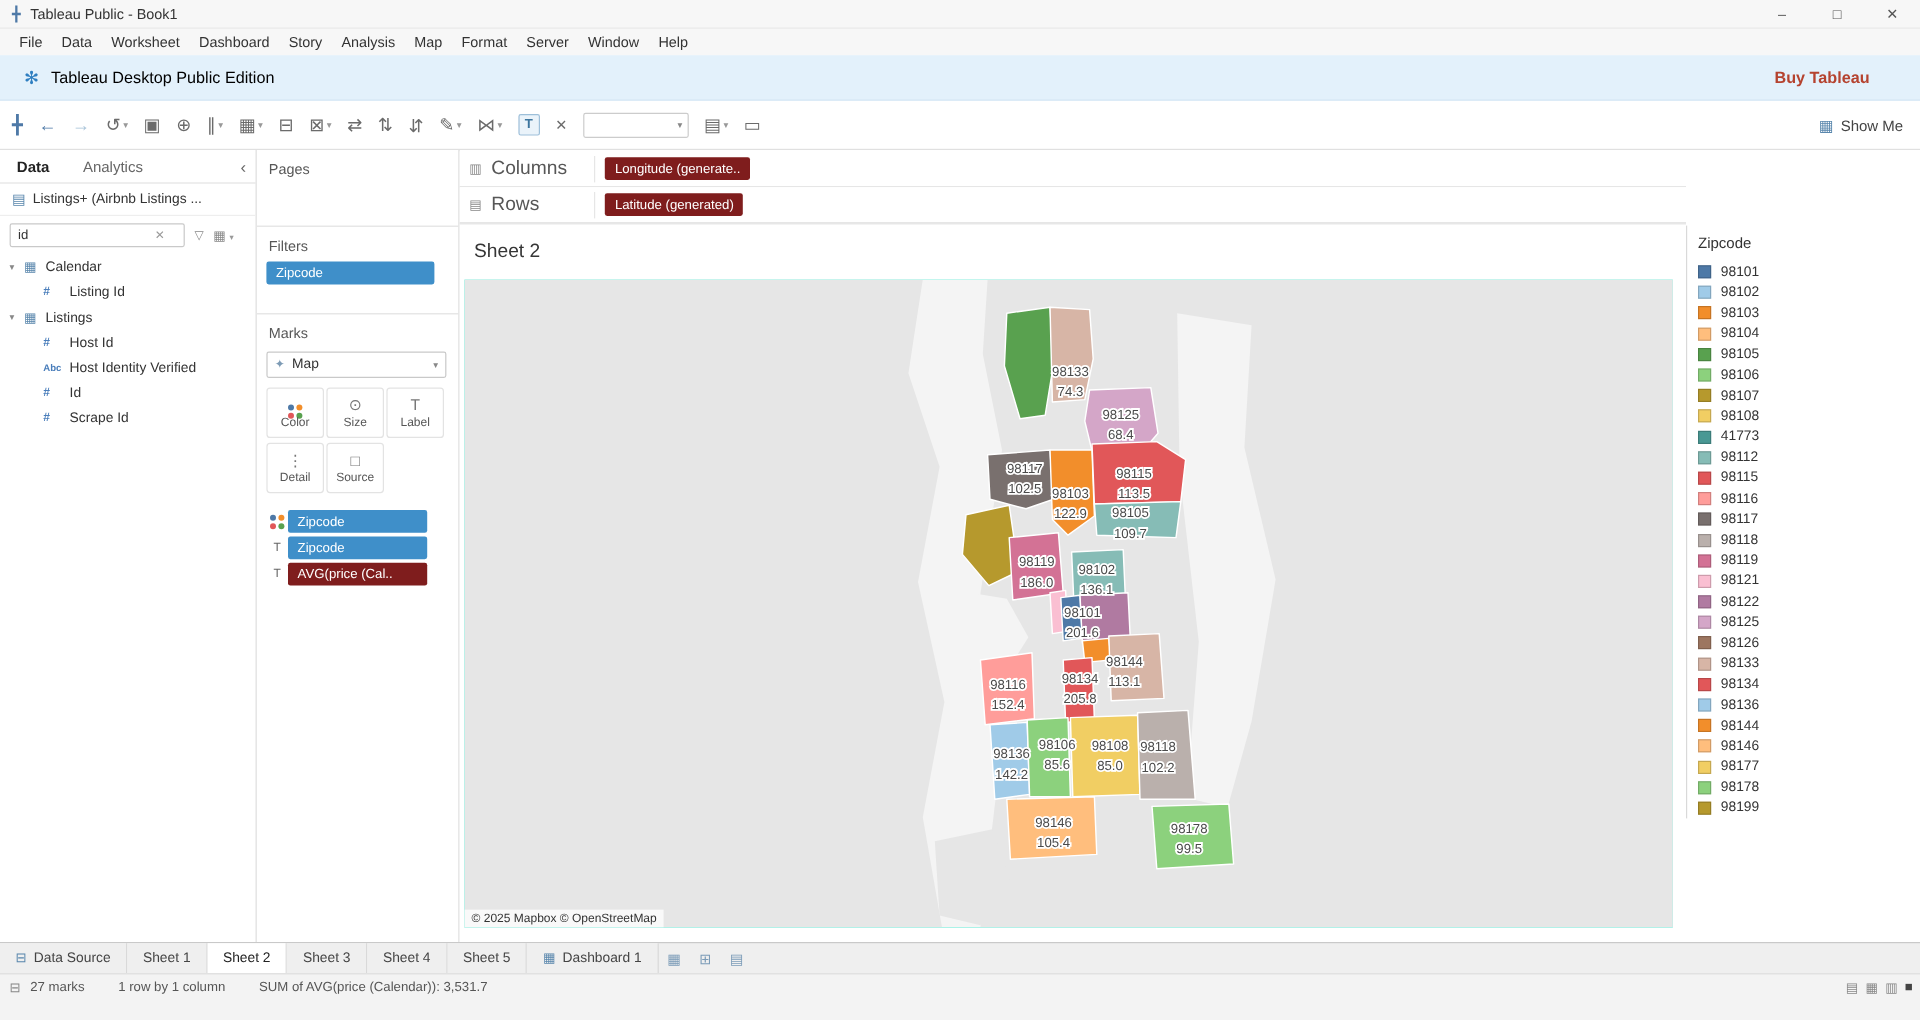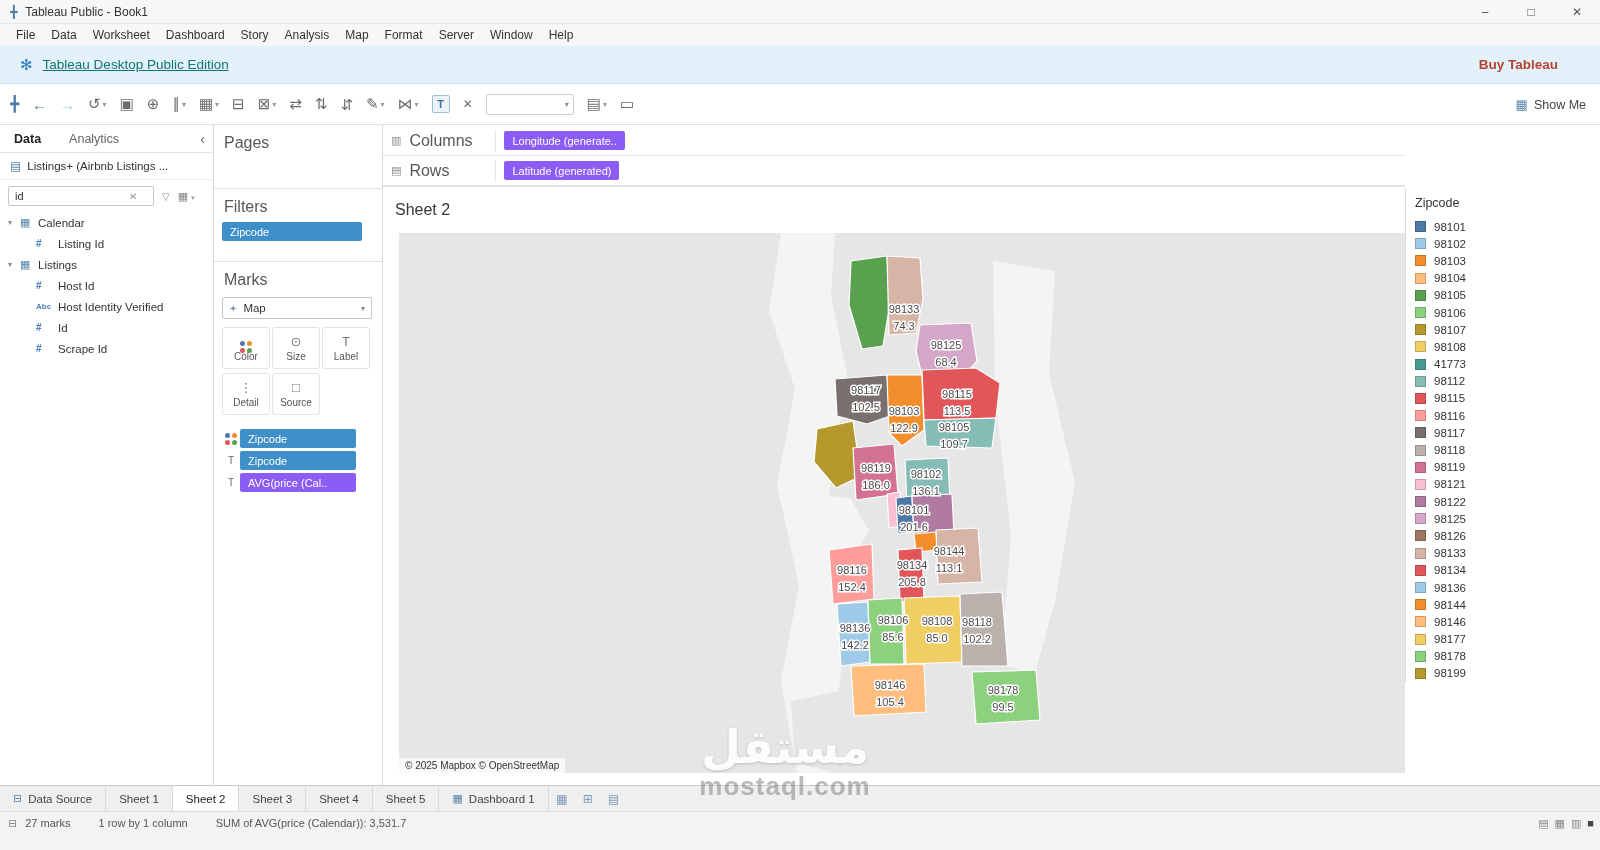--- a/index.html
+++ b/index.html
@@ -13,21 +13,21 @@
   .win-controls{position:absolute;right:0;top:0;height:24px;display:flex;}
   .win-btn{width:46px;height:24px;display:flex;align-items:center;justify-content:center;color:#555;font-size:12px;cursor:default;}
 
   
   .menubar{position:absolute;left:0;top:24px;width:1600px;height:22px;background:#f7f7f7;display:flex;align-items:center;padding-left:8px;}
   .menu-item{padding:0 8px;font-size:12px;color:#333;}
 
   
   .banner{position:absolute;left:0;top:46px;width:1600px;height:38px;background:#e3f1fb;border-bottom:1px solid #cfe3f3;display:flex;align-items:center;}
   .banner .b-icon{color:#2f7fc1;font-size:15px;margin:0 10px 0 20px;}
-  .banner .b-title{color:#0f766e;font-size:13.5px;text-decoration:underline;}
+  .banner .b-title{color:#000000;font-size:13.5px;}
   .banner .b-buy{margin-left:auto;margin-right:42px;color:#b5432f;font-size:13.5px;font-weight:bold;}
 
   
   .toolbar{position:absolute;left:0;top:84px;width:1600px;height:41px;background:#fff;border-bottom:1px solid #e0e0e0;display:flex;align-items:center;padding-left:10px;}
   .tb-item{display:inline-flex;align-items:center;margin-right:13px;color:#6b6b6b;font-size:15px;}
   .tb-item .glyph{display:inline-block;}
   .tb-item .glyph.flip{transform:scaleY(-1);}
   .tb-item .caret{font-size:8px;color:#999;margin-left:2px;}
   .tb-item.boxed .glyph{border:1px solid #9dbfd9;background:#eaf3fa;color:#3c759e;font-size:11px;font-weight:bold;width:18px;height:18px;display:flex;align-items:center;justify-content:center;border-radius:2px;}
   .tb-item.subx .glyph{font-size:12px;}
@@ -56,27 +56,27 @@
   .t-row{height:21px;display:flex;align-items:center;padding-left:8px;font-size:11.5px;color:#333;}
   .t-row .chev{color:#888;font-size:8px;width:12px;}
   .t-row .tbl-icon{color:#5a87ad;font-size:11px;width:18px;}
   .t-row.table-row .nm{font-weight:normal;}
   .t-row.field-row{padding-left:36px;}
   .fi{color:#4a7ebb;width:22px;font-size:10px;font-weight:bold;}
   .fi.abc{font-size:8px;font-weight:bold;}
 
   
   .shelfpanel{position:absolute;left:214px;top:125px;width:169px;height:660px;background:#fff;border-right:1px solid #d9d9d9;}
-  .card-label{font-size:16px;color:#575757;padding:9px 0 6px 10px;}
+  .card-label{font-size:12px;color:#575757;padding:9px 0 6px 10px;}
   .card{border-bottom:1px solid #e1e1e1;}
   .card.pages{height:64px;}
   .card.filters{height:73px;}
   .pill{height:19px;border-radius:2px;color:#fff;font-size:11px;display:inline-flex;align-items:center;padding:0 8px;white-space:nowrap;overflow:hidden;}
   .pill.blue{background:#3f8fc9;}
-  .pill.green{background:#8b5cf6;}
+  .pill.green{background:#7f1d1d;}
   .filters-pills{padding-left:8px;}
   .filters-pills .pill{width:140px;}
   .marks-type{width:150px;height:22px;border:1px solid #c9c9c9;border-radius:2px;margin:2px 0 8px 8px;display:flex;align-items:center;font-size:11.5px;color:#333;}
   .marks-type .mt-icon{color:#7d9bb5;font-size:10px;margin:0 6px;}
   .marks-type .caret{margin-left:auto;margin-right:6px;font-size:8px;color:#888;}
   .mark-btns{display:flex;flex-wrap:wrap;width:160px;margin-left:8px;}
   .mark-btn{width:48px;height:42px;border:1px solid #e3e3e3;border-radius:3px;margin:0 2px 4px 0;display:flex;flex-direction:column;align-items:center;justify-content:center;color:#555;}
   .mark-btn .mb-icon{font-size:13px;height:17px;color:#777;}
   .mark-btn .mb-label{font-size:10px;color:#555;}
   .color-dots{display:inline-grid;grid-template-columns:5px 5px;grid-gap:2px;}
@@ -89,21 +89,21 @@
   
   .shelf-row{position:absolute;left:383px;width:1022px;height:30px;background:#fff;border-bottom:1px solid #e6e6e6;display:flex;align-items:center;}
   .shelf-row .sh-icon{color:#888;font-size:11px;margin:0 8px 0 8px;}
   .shelf-row .sh-label{font-size:16px;color:#575757;width:86px;}
   .shelf-row .sh-div{width:1px;height:22px;background:#e6e6e6;margin-right:8px;}
   .shelf-row .pill{margin-right:4px;}
 
   
   .sheetarea{position:absolute;left:383px;top:186px;width:1022px;height:599px;background:#fff;border-top:1px solid #e1e1e1;}
   .sheet-title{position:absolute;left:12px;top:14px;font-size:16px;color:#363636;}
-  .mapbox{position:absolute;left:16px;top:46px;width:1007px;height:540px;background:#5eead4;overflow:hidden;}
+  .mapbox{position:absolute;left:4px;top:46px;width:1007px;height:540px;background:#5eead4;overflow:hidden;}
   .attribution{position:absolute;left:0;bottom:0;background:rgba(255,255,255,0.75);font-size:10px;color:#333;padding:2px 6px;}
 
   
   .legendpanel{position:absolute;left:1405px;top:125px;width:195px;height:660px;background:#fff;}
   .legendcard{position:absolute;left:0;top:63px;width:195px;border-left:1px solid #d9d9d9;padding-top:8px;}
   .legend-title{font-size:12.5px;color:#333;padding:0 0 8px 9px;}
   .leg-item{display:flex;align-items:center;height:17.2px;padding-left:9px;font-size:11.5px;color:#333;}
   .leg-swatch{width:11px;height:11px;margin-right:8px;border:1px solid rgba(0,0,0,0.18);flex:none;}
 
   
@@ -586,18 +586,14 @@
       <span class="sb-item">SUM of AVG(price (Calendar)): 3,531.7</span>
       <span class="sb-right">
         <span>▤</span>
         <span>▦</span>
         <span>▥</span>
         <span class="dark">■</span>
       </span>
     </div>
   </div>
 
-  <div class="watermark">
-    <div class="wm-ar">مستقل</div>
-    <div class="wm-en">mostaql.com</div>
-  </div>
 
 </div>
 
 </body></html>

